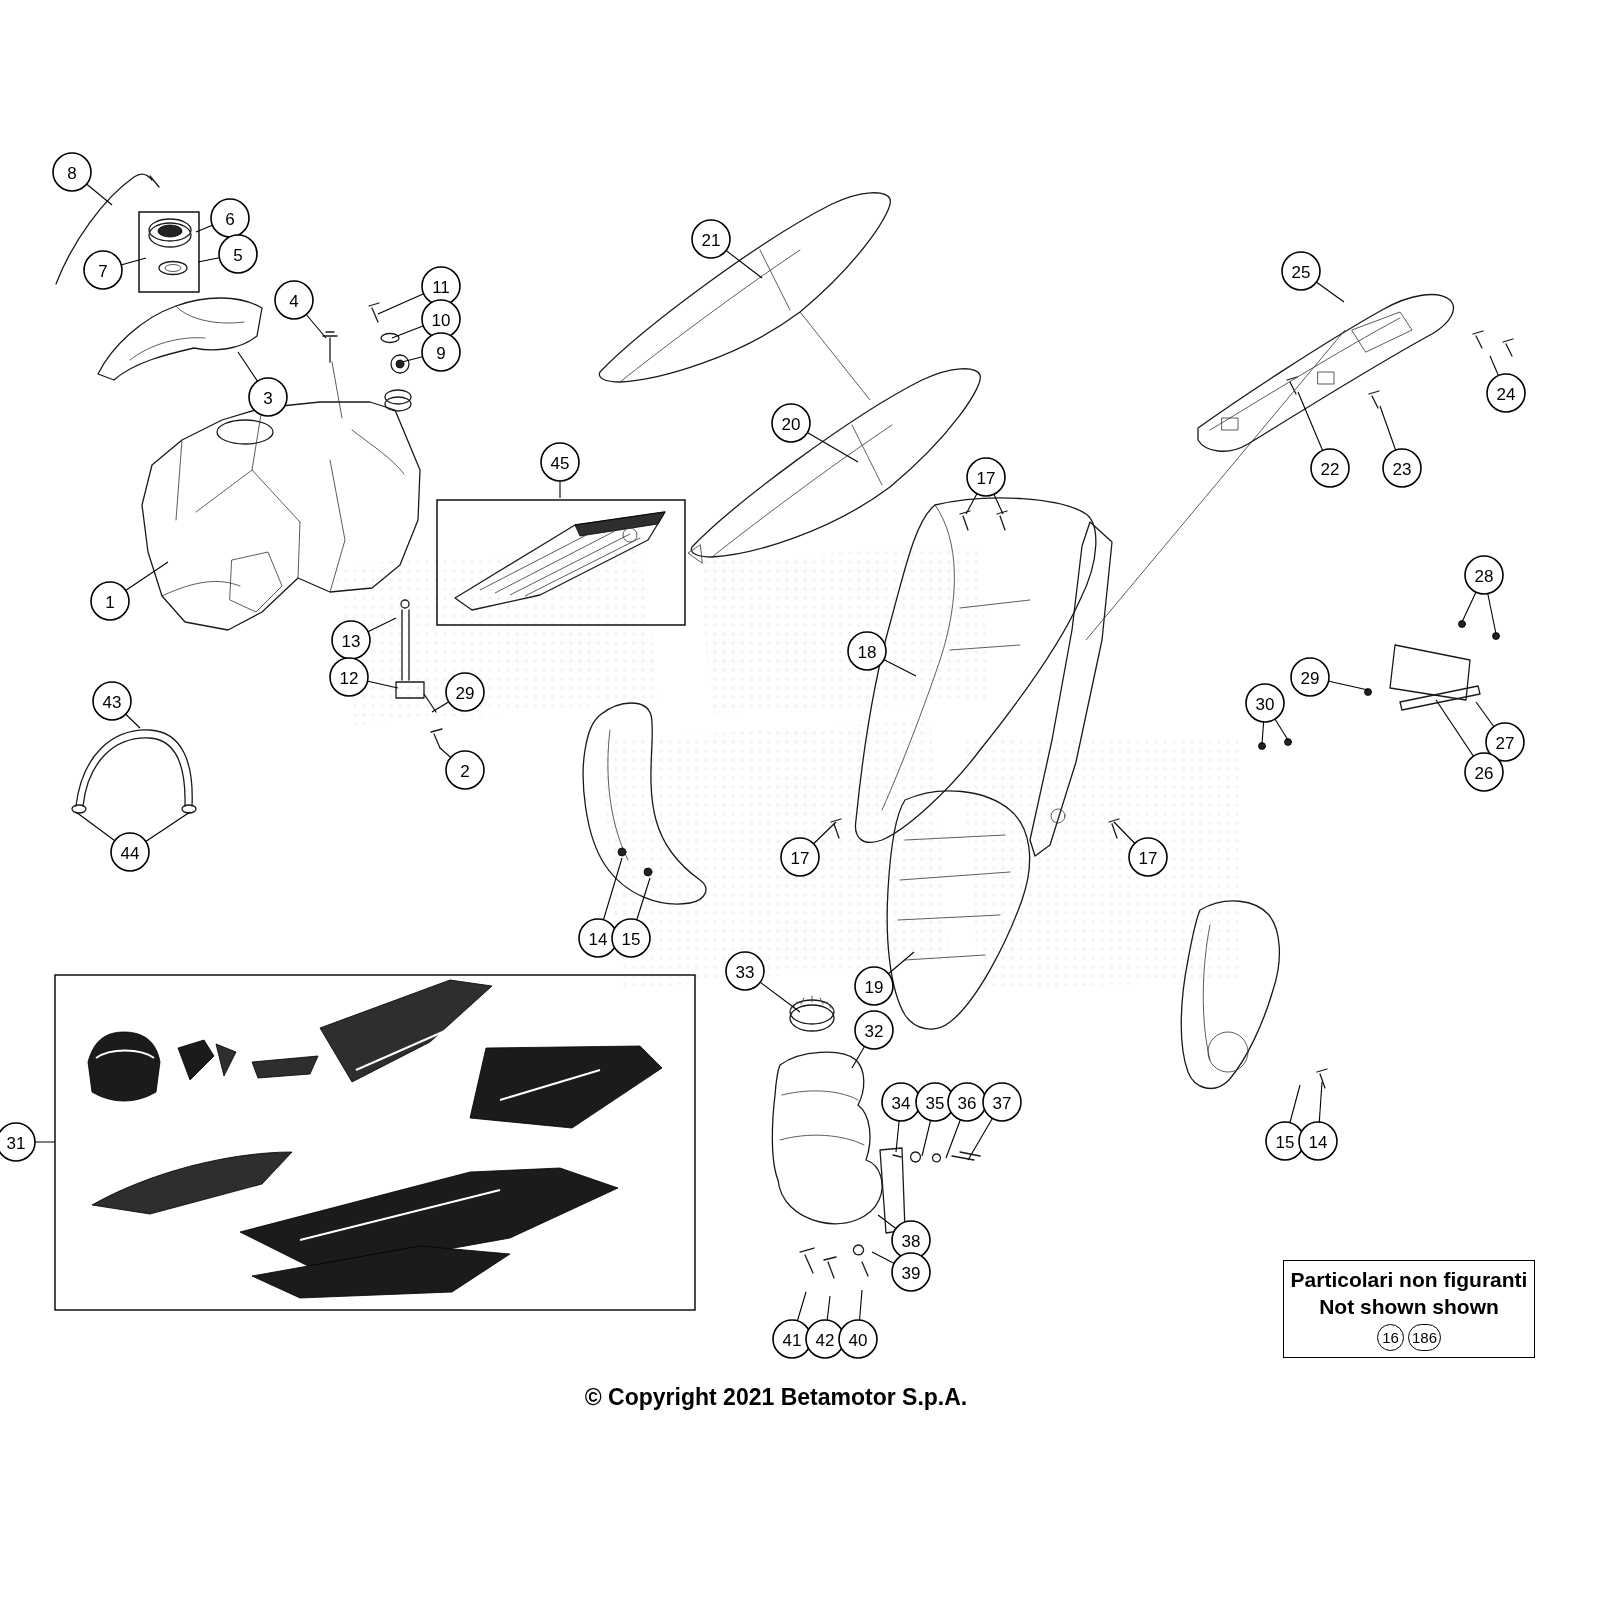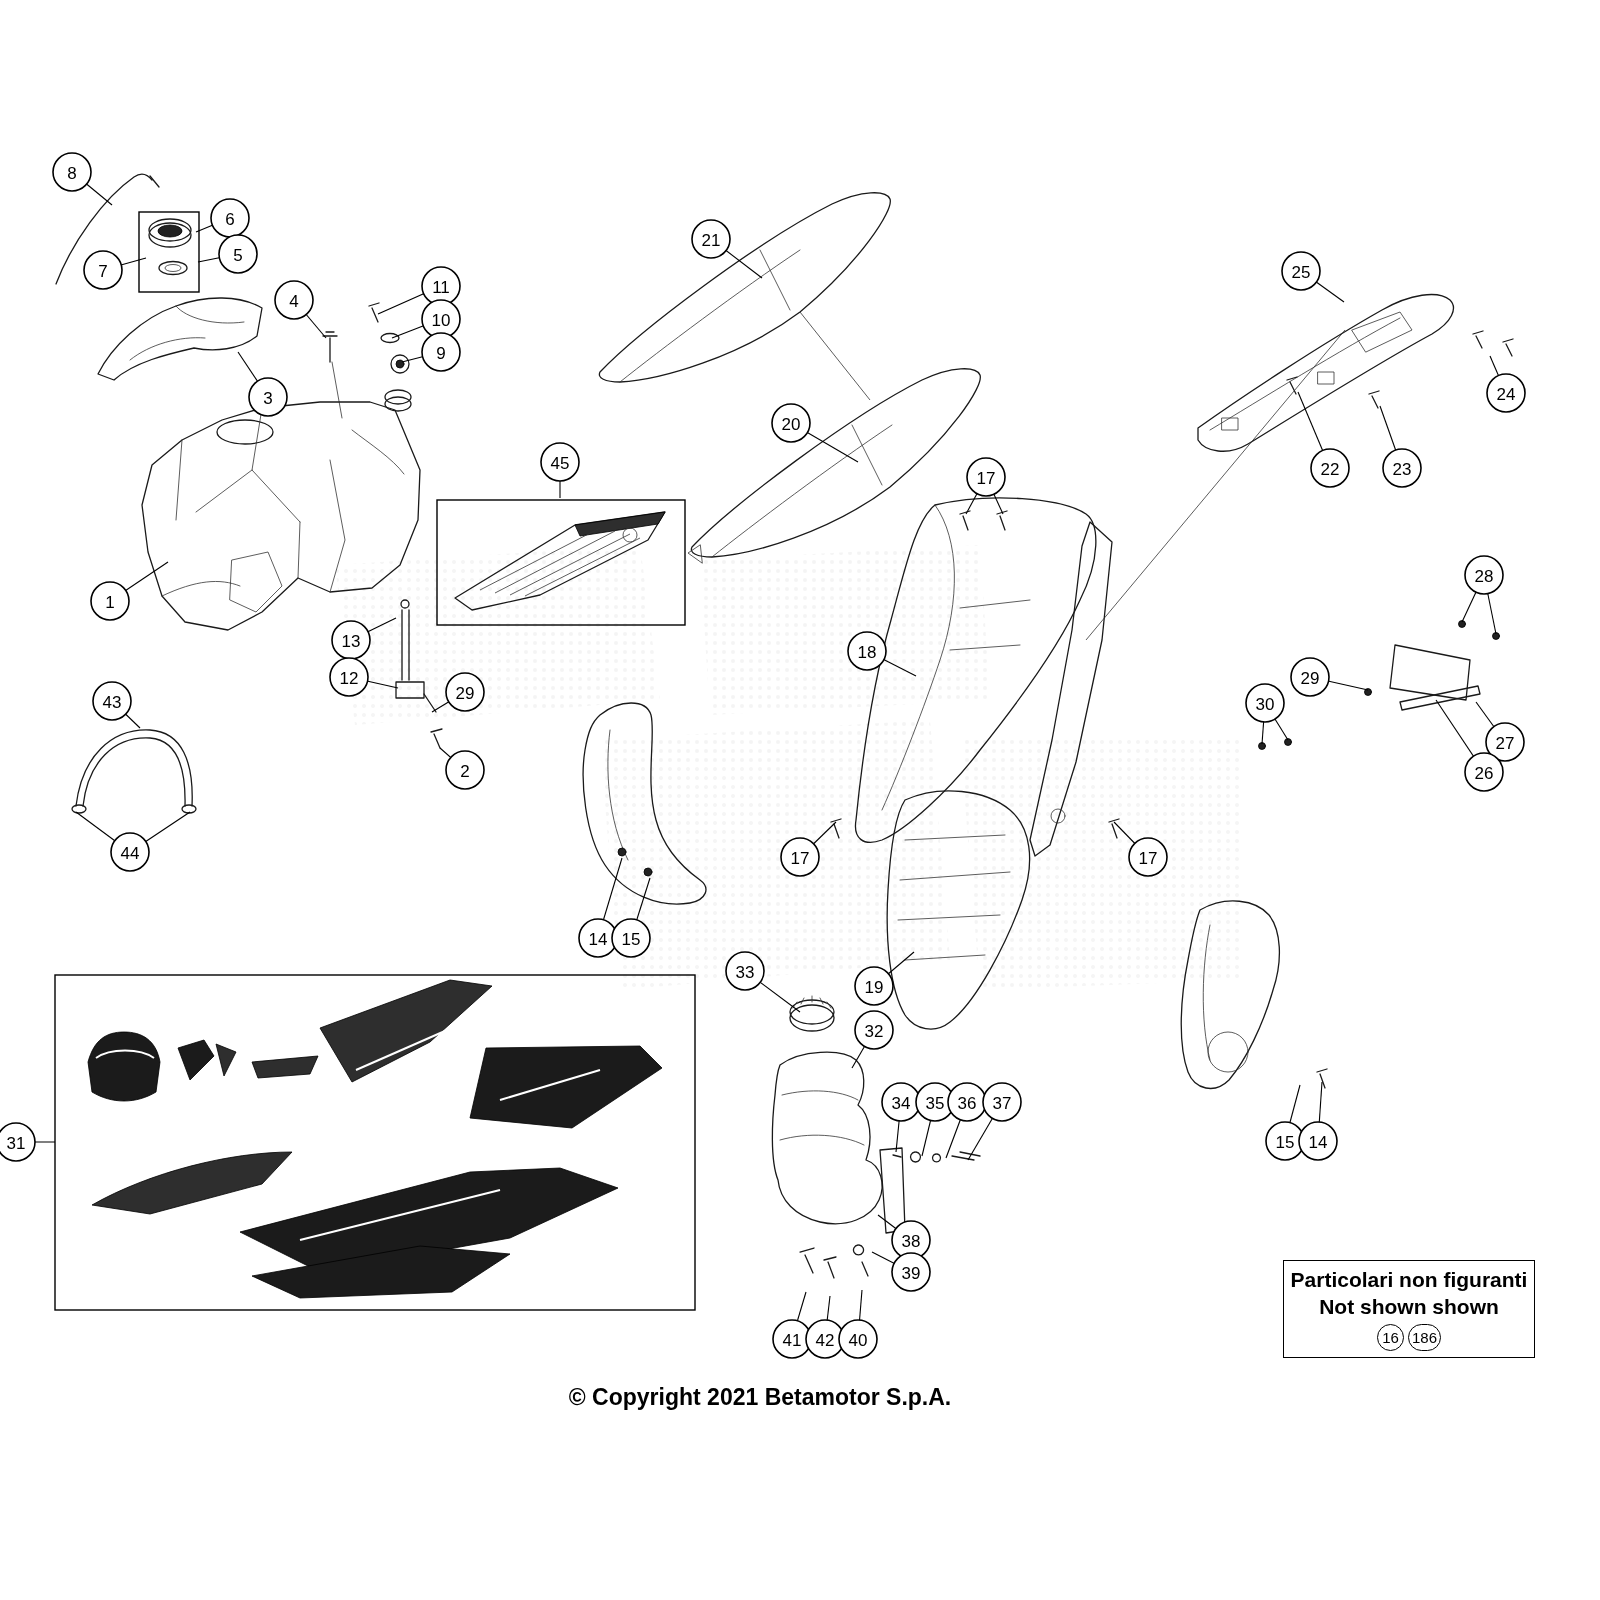--- a/index.html
+++ b/index.html
@@ -25,21 +25,21 @@
     display:flex;flex-direction:column;align-items:center;justify-content:center;gap:2px;
   }
   .notshown-box .line{font-size:21px;font-weight:700;line-height:25px;}
   .notshown-pills{display:flex;gap:4px;margin-top:3px;align-items:center;}
   .pill{
     display:inline-flex;align-items:center;justify-content:center;
     min-width:27px;height:27px;border:1.5px solid #000;border-radius:14px;
     font-size:15px;padding:0 3px;box-sizing:border-box;background:#fff;
   }
   .copyright{
-    position:absolute;left:0;top:1384px;width:1520px;text-align:center;
+    position:absolute;left:16px;top:1384px;width:1520px;text-align:center;
     font-size:23px;font-weight:700;
   }
 </style>
 </head>
 <body>
 
 <svg id="diagram" width="1600" height="1600" viewBox="0 0 1600 1600">
   <defs>
     <pattern id="dots" width="9" height="9" patternUnits="userSpaceOnUse">
       <circle cx="4" cy="4" r="2" fill="#555"></circle>

